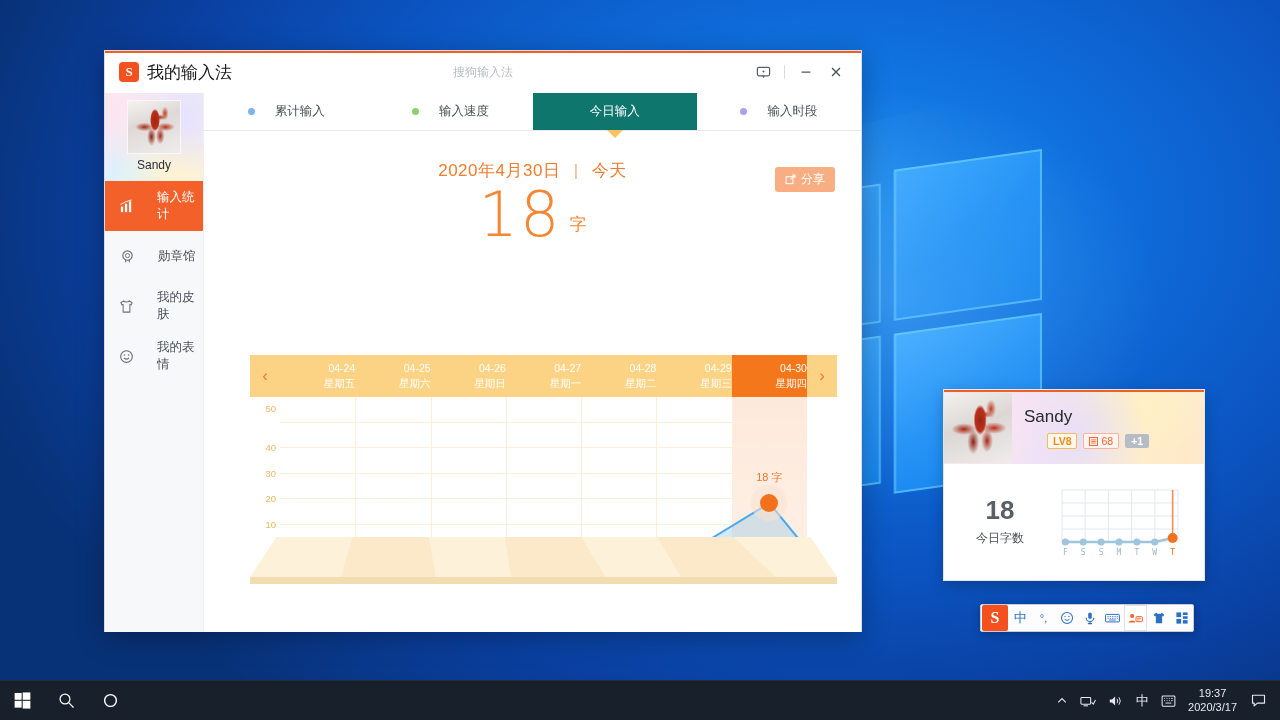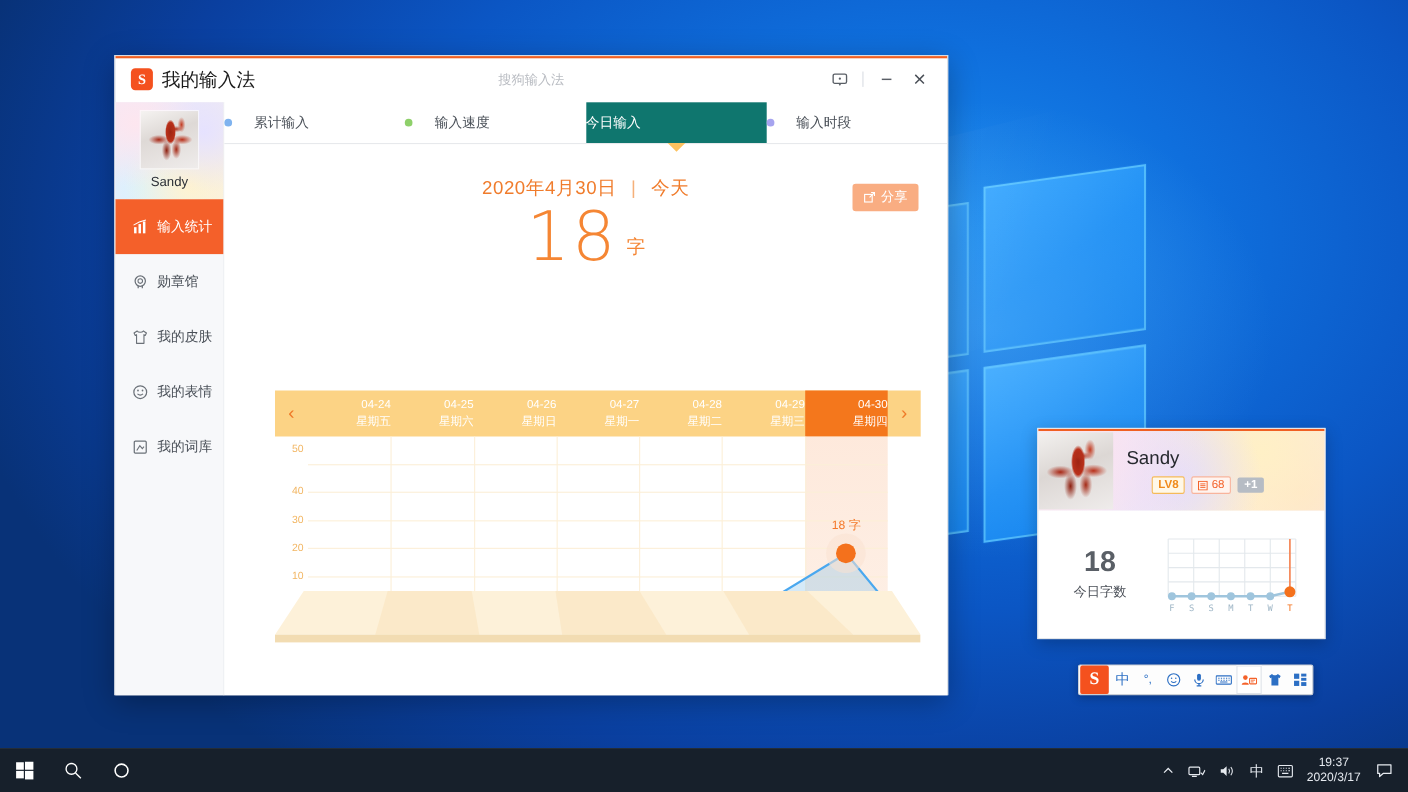--- a/index.html
+++ b/index.html
@@ -132,34 +132,34 @@
   }
   .leaf2 {
     position: absolute; width: 26px; height: 26px; left: 24px; top: 2px;
     background:
       radial-gradient(ellipse 5px 10px at 50% 40%, #c33b22 0%, rgba(195,59,34,0) 70%),
       radial-gradient(ellipse 9px 4px at 30% 55%, #b3301a 0%, rgba(179,48,26,0) 72%);
   }
   .profile-name { font-size: 12px; color: #2b2f36; margin-top: 5px; }
 
   .nav-item {
-    height: 50px; display: flex; align-items: center; gap: 8px; padding-left: 14px;
+    height: 50px; display: flex; align-items: center; gap: 23px; padding-left: 14px;
     font-size: 12.5px; color: #4a5058;
   }
   .nav-item.active { background: #f4602a; color: #fff; }
   .nav-ico { width: 16px; height: 16px; display: flex; align-items: center; justify-content: center; }
 
   
   .main { flex: 1; position: relative; background: #fff; }
   .tabs {
     height: 38px; display: flex; align-items: stretch;
     border-bottom: 1px solid #e7e9ec; position: relative;
   }
   .tab {
-    flex: 1; display: flex; align-items: center; justify-content: flex-start; gap: 20px;
+    flex: 1; display: flex; align-items: center; justify-content: center; gap: 20px;
     font-size: 12.5px; color: #4a5058; position: relative;
   }
   .tab .dot { width: 7px; height: 7px; border-radius: 50%; }
   .tab.active { background: #0f766e; color: #fff; font-weight: normal; }
   .tab.active::after {
     content: ""; position: absolute; left: 50%; bottom: -8px; margin-left: -8px;
     width: 0; height: 0; border-left: 8px solid transparent; border-right: 8px solid transparent;
     border-top: 8px solid #fdc25f;
   }
 
@@ -379,29 +379,20 @@
           <svg width="15" height="15" viewBox="0 0 16 16">
               <circle cx="8" cy="8" r="6.2" fill="none" stroke="#6b7178" stroke-width="1.2"></circle>
               <circle cx="5.8" cy="6.4" r="0.85" fill="#6b7178"></circle>
               <circle cx="10.2" cy="6.4" r="0.85" fill="#6b7178"></circle>
               <path d="M5.3 9.6 Q8 12 10.7 9.6" stroke="#6b7178" stroke-width="1.1" fill="none"></path>
             </svg>
         </span>
         <span>我的表情</span>
       </div>
 
-      <div class="nav-item">
-        <span class="nav-ico">
-          <svg width="15" height="15" viewBox="0 0 16 16">
-              <rect x="2.2" y="2.2" width="11.6" height="11.6" rx="1" fill="none" stroke="#6b7178" stroke-width="1.2"></rect>
-              <path d="M4.6 11.2 L7.6 6.6 L10 9.4 L11.6 7.4" stroke="#6b7178" stroke-width="1.1" fill="none"></path>
-            </svg>
-        </span>
-        <span>我的词库</span>
-      </div>
     </div>
 
     <div class="main">
       <div class="tabs">
         <div class="tab">
           <span class="dot" style="background:#7fb3ef"></span>
           <span>累计输入</span>
         </div>
         <div class="tab">
           <span class="dot" style="background:#8ed06a"></span>

